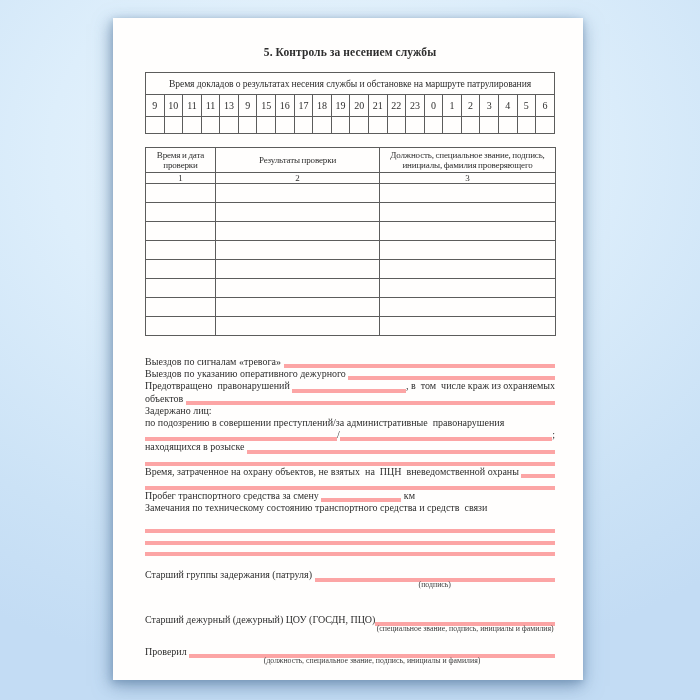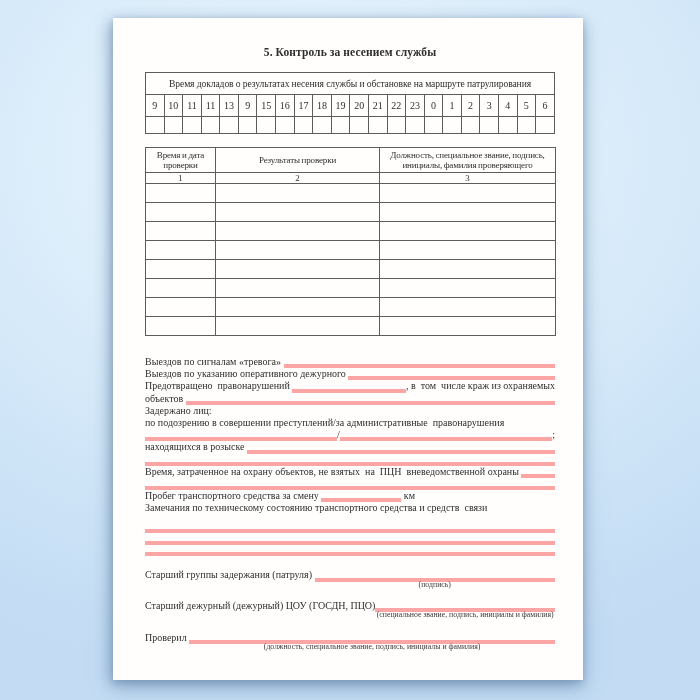--- a/index.html
+++ b/index.html
@@ -75,21 +75,21 @@
     text-align: center;
     font-size: 7.8px;
     line-height: 9px;
     color: #3a3a3a;
     white-space: nowrap;
   }
   .blank-lines { margin-top: 7px; }
   .blank-lines .fline { min-height: 11.6px; }
   .sig { margin-top: 12px; font-size: 10px; }
   .sig.sig-1 { margin-top: 13px; }
-  .sig.sig-2 { margin-top: 18px; }
+  .sig.sig-2 { margin-top: 32px; }
   .sig.sig-3 { margin-top: 20px; }
 </style>
 </head>
 <body>
 
 <div class="stage">
   <div class="page">
 
     <div class="doc-title">5. Контроль за несением службы</div>
 

